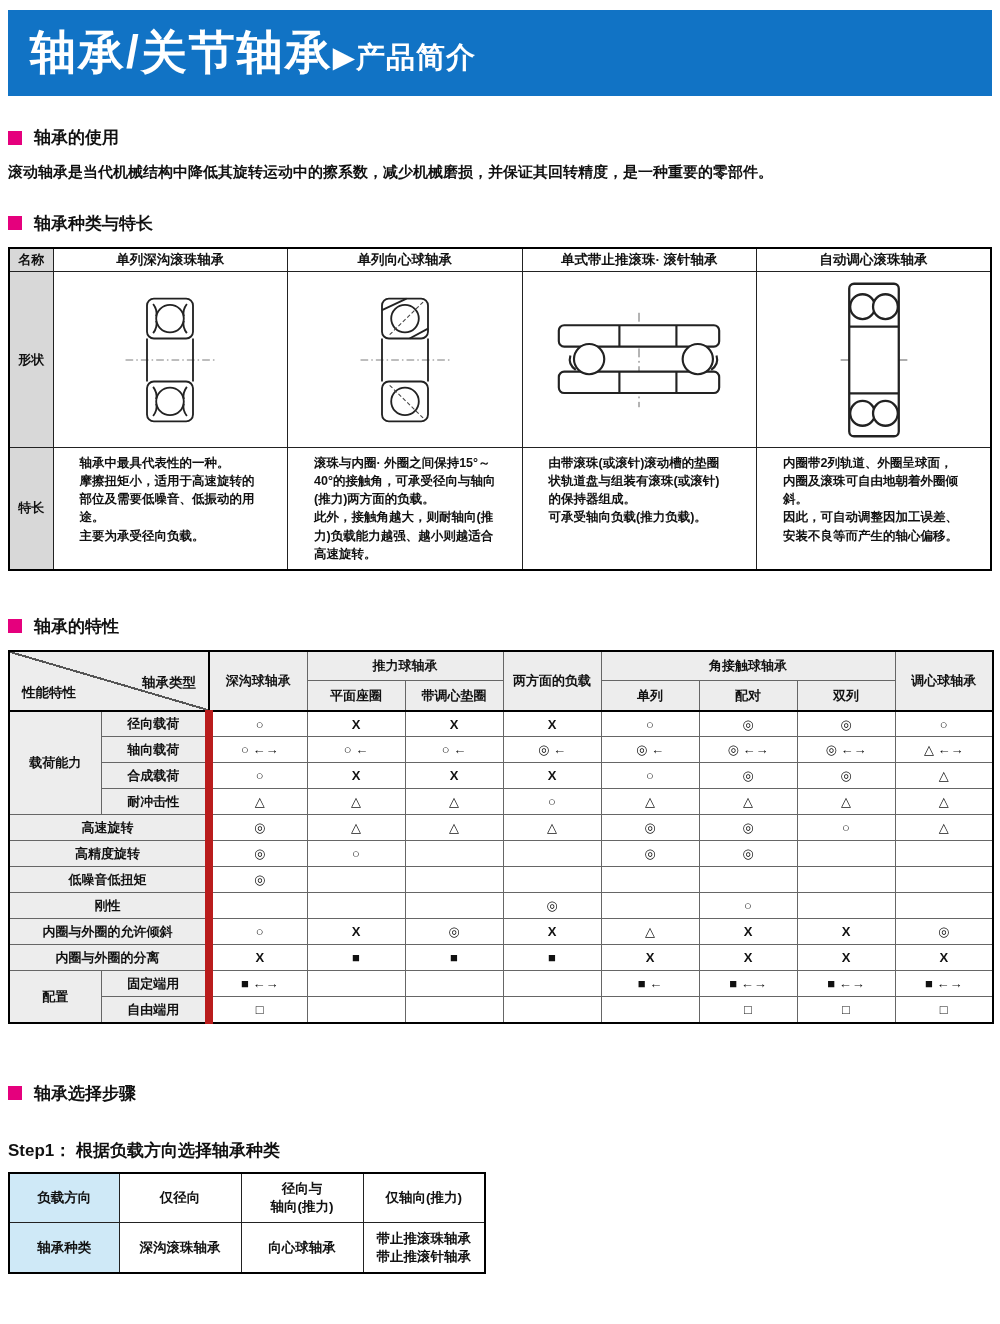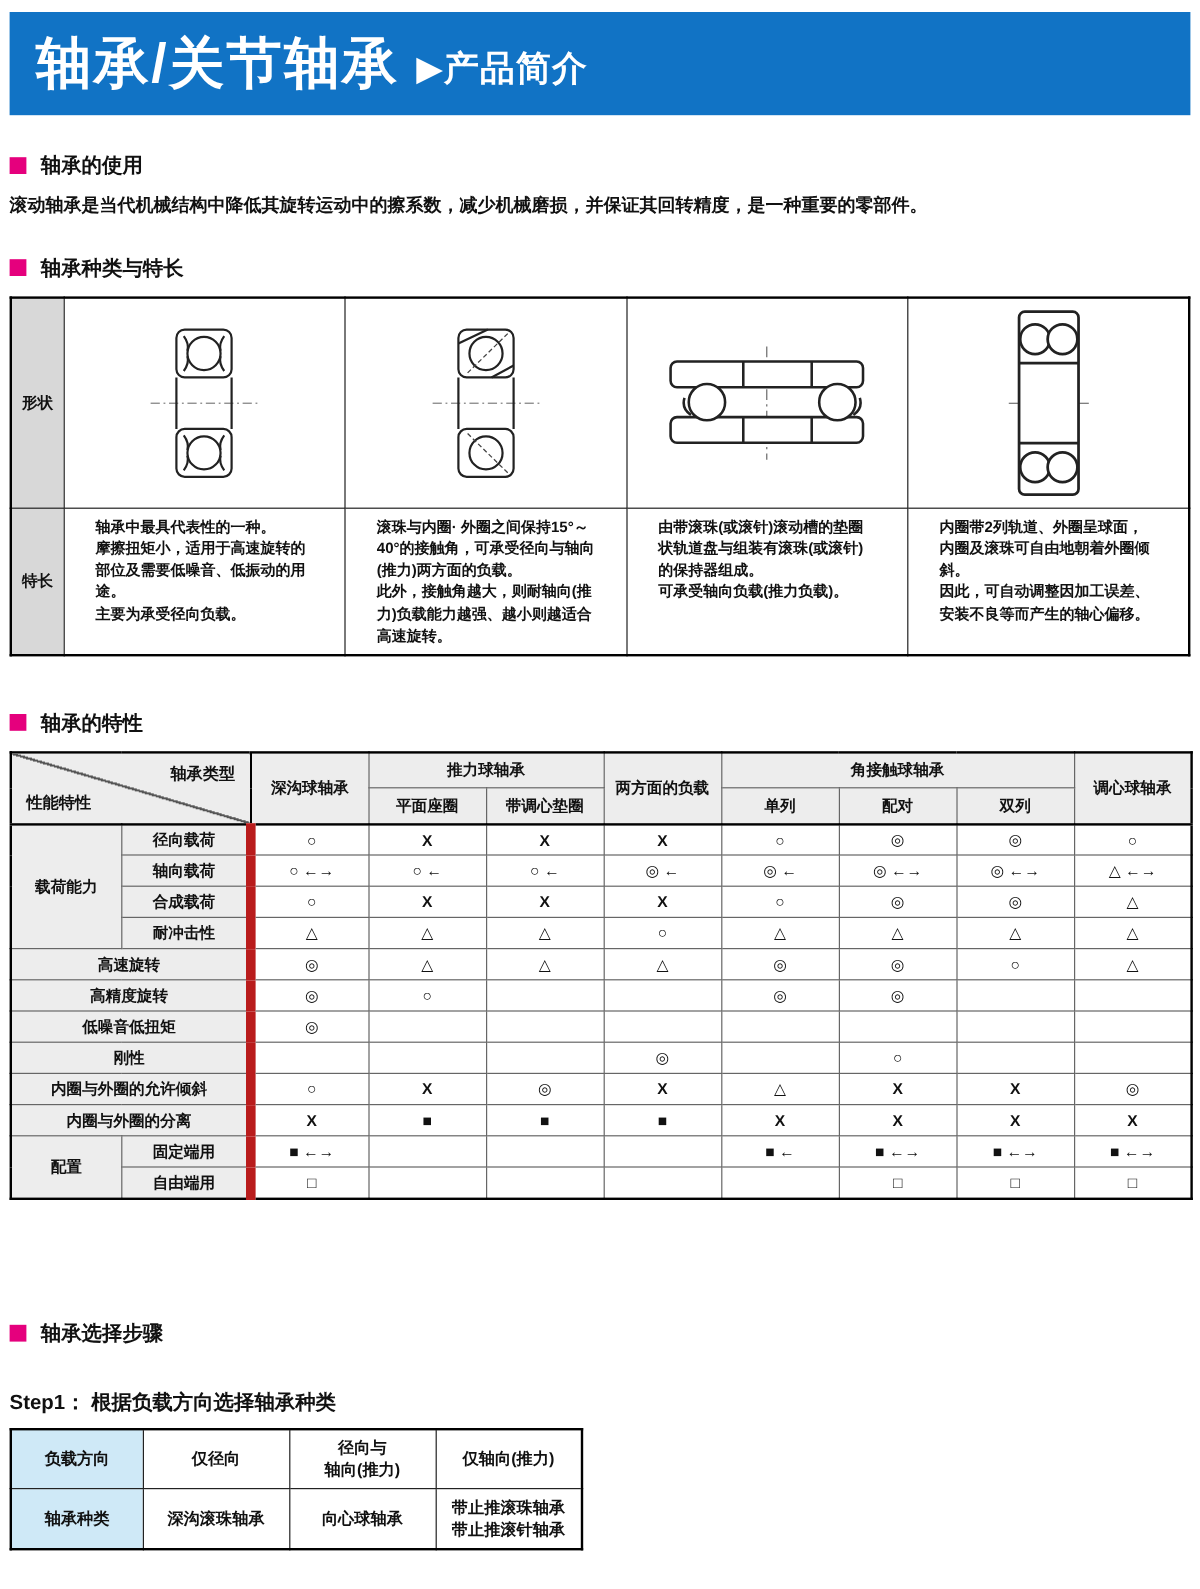--- a/index.html
+++ b/index.html
@@ -7,32 +7,32 @@
   body {
     width:1000px; height:1324px; overflow:hidden;
     font-family:"Liberation Sans","DejaVu Sans",sans-serif;
     color:#111;
   }
   .page { padding:10px 8px 0 8px; }
 
   
   .banner {
     background:#1173c5; color:#fff; height:86px;
-    display:flex; align-items:center; gap:14px; padding:0 22px;
+    display:flex; align-items:center; padding:0 22px;
   }
   .banner-title { font-size:46px; font-weight:bold; letter-spacing:2px; }
   .banner-sub { font-size:29px; font-weight:bold; letter-spacing:1px; padding-top:10px; }
 
   
   .sec-head { display:flex; align-items:center; gap:12px; font-size:17px; font-weight:bold; }
   .sec-head .sq { width:14px; height:14px; background:#e5007d; flex:0 0 auto; }
   .h-usage { margin-top:30px; }
   .h-types { margin-top:28px; }
   .h-char  { margin-top:44px; }
-  .h-steps { margin-top:100px;align-items:center; }
+  .h-steps { margin-top:58px;align-items:center; }
   .usage-text { margin-top:12px; font-size:15px; font-weight:bold; line-height:1.5; }
 
   
   table { border-collapse:collapse; }
   .types-table { margin-top:12px; width:984px; table-layout:fixed; border:2px solid #000; }
   .types-table th, .types-table td { border:1px solid #222; }
   .types-table .side { width:44px; background:#d8d8d8; font-size:13px; font-weight:bold; }
   .types-table .tname { height:24px; font-size:13.5px; font-weight:bold; background:#fff; text-align:center; }
   .types-table .shape-cell { height:176px; background:#fff; text-align:center; vertical-align:middle; }
   .types-table .feature-cell {
@@ -46,21 +46,21 @@
   .char-table thead th { background:#ededed; font-weight:bold; height:30px; text-align:center; }
   .char-table thead { border-bottom:2px solid #000; }
   .char-table .corner {
     position:relative; padding:0;
     background-color:#ededed;
     background-image:linear-gradient(to top right,
       rgba(0,0,0,0) calc(50% - 1px), #555 calc(50% - 1px),
       #555 calc(50% + 1px), rgba(0,0,0,0) calc(50% + 1px));
     border-right:2px solid #000;
   }
-  .char-table .corner .c-top { position:absolute; top:8px; right:12px; font-weight:bold; font-size:13.5px; }
+  .char-table .corner .c-top { position:absolute; top:22px; right:12px; font-weight:bold; font-size:13.5px; }
   .char-table .corner .c-bot { position:absolute; bottom:8px; left:12px; font-weight:bold; font-size:13.5px; }
   .char-table tbody th { background:#ededed; font-weight:bold; text-align:center; }
   .char-table tbody th.last-label { border-right:8px solid #b91c1c; }
   .char-table tbody td { background:#fff; text-align:center; height:26px; font-weight:bold; white-space:nowrap; }
 
   .legend { margin-top:9px; font-size:13.5px; font-weight:bold; }
 
   
   .step-title { margin-top:34px; font-size:17px; font-weight:bold; }
   .step1-table { margin-top:10px; width:478px; table-layout:fixed; border:2px solid #000; }
@@ -89,20 +89,27 @@
   </div>
   <div class="usage-text">滚动轴承是当代机械结构中降低其旋转运动中的擦系数，减少机械磨损，并保证其回转精度，是一种重要的零部件。</div>
 
   <div class="sec-head h-types">
     <span class="sq"></span>
     <span>轴承种类与特长</span>
   </div>
 
   <table class="types-table">
     <tbody>
+        <tr>
+      <th class="side">名称</th>
+      <th class="tname">单列深沟滚珠轴承</th>
+      <th class="tname">单列向心球轴承</th>
+      <th class="tname">单式带止推滚珠· 滚针轴承</th>
+      <th class="tname">自动调心滚珠轴承</th>
+    </tr>
     <tr>
       <th class="side">形状</th>
       <td class="shape-cell">
         <svg width="92" height="160" viewBox="0 0 120 170">
           <line class="cline" x1="2" y1="85" x2="118" y2="85"></line>
           <rect class="bfill" x="30" y="5" width="60" height="52" rx="9"></rect>
           <circle class="bfill" cx="60" cy="31" r="18"></circle>
           <path class="bline" d="M38 12 q6 8 4 16 M82 12 q-6 8 -4 16 M38 50 q6 -8 4 -16 M82 50 q-6 -8 -4 -16"></path>
           <rect class="bfill" x="30" y="113" width="60" height="52" rx="9"></rect>
           <circle class="bfill" cx="60" cy="139" r="18"></circle>

